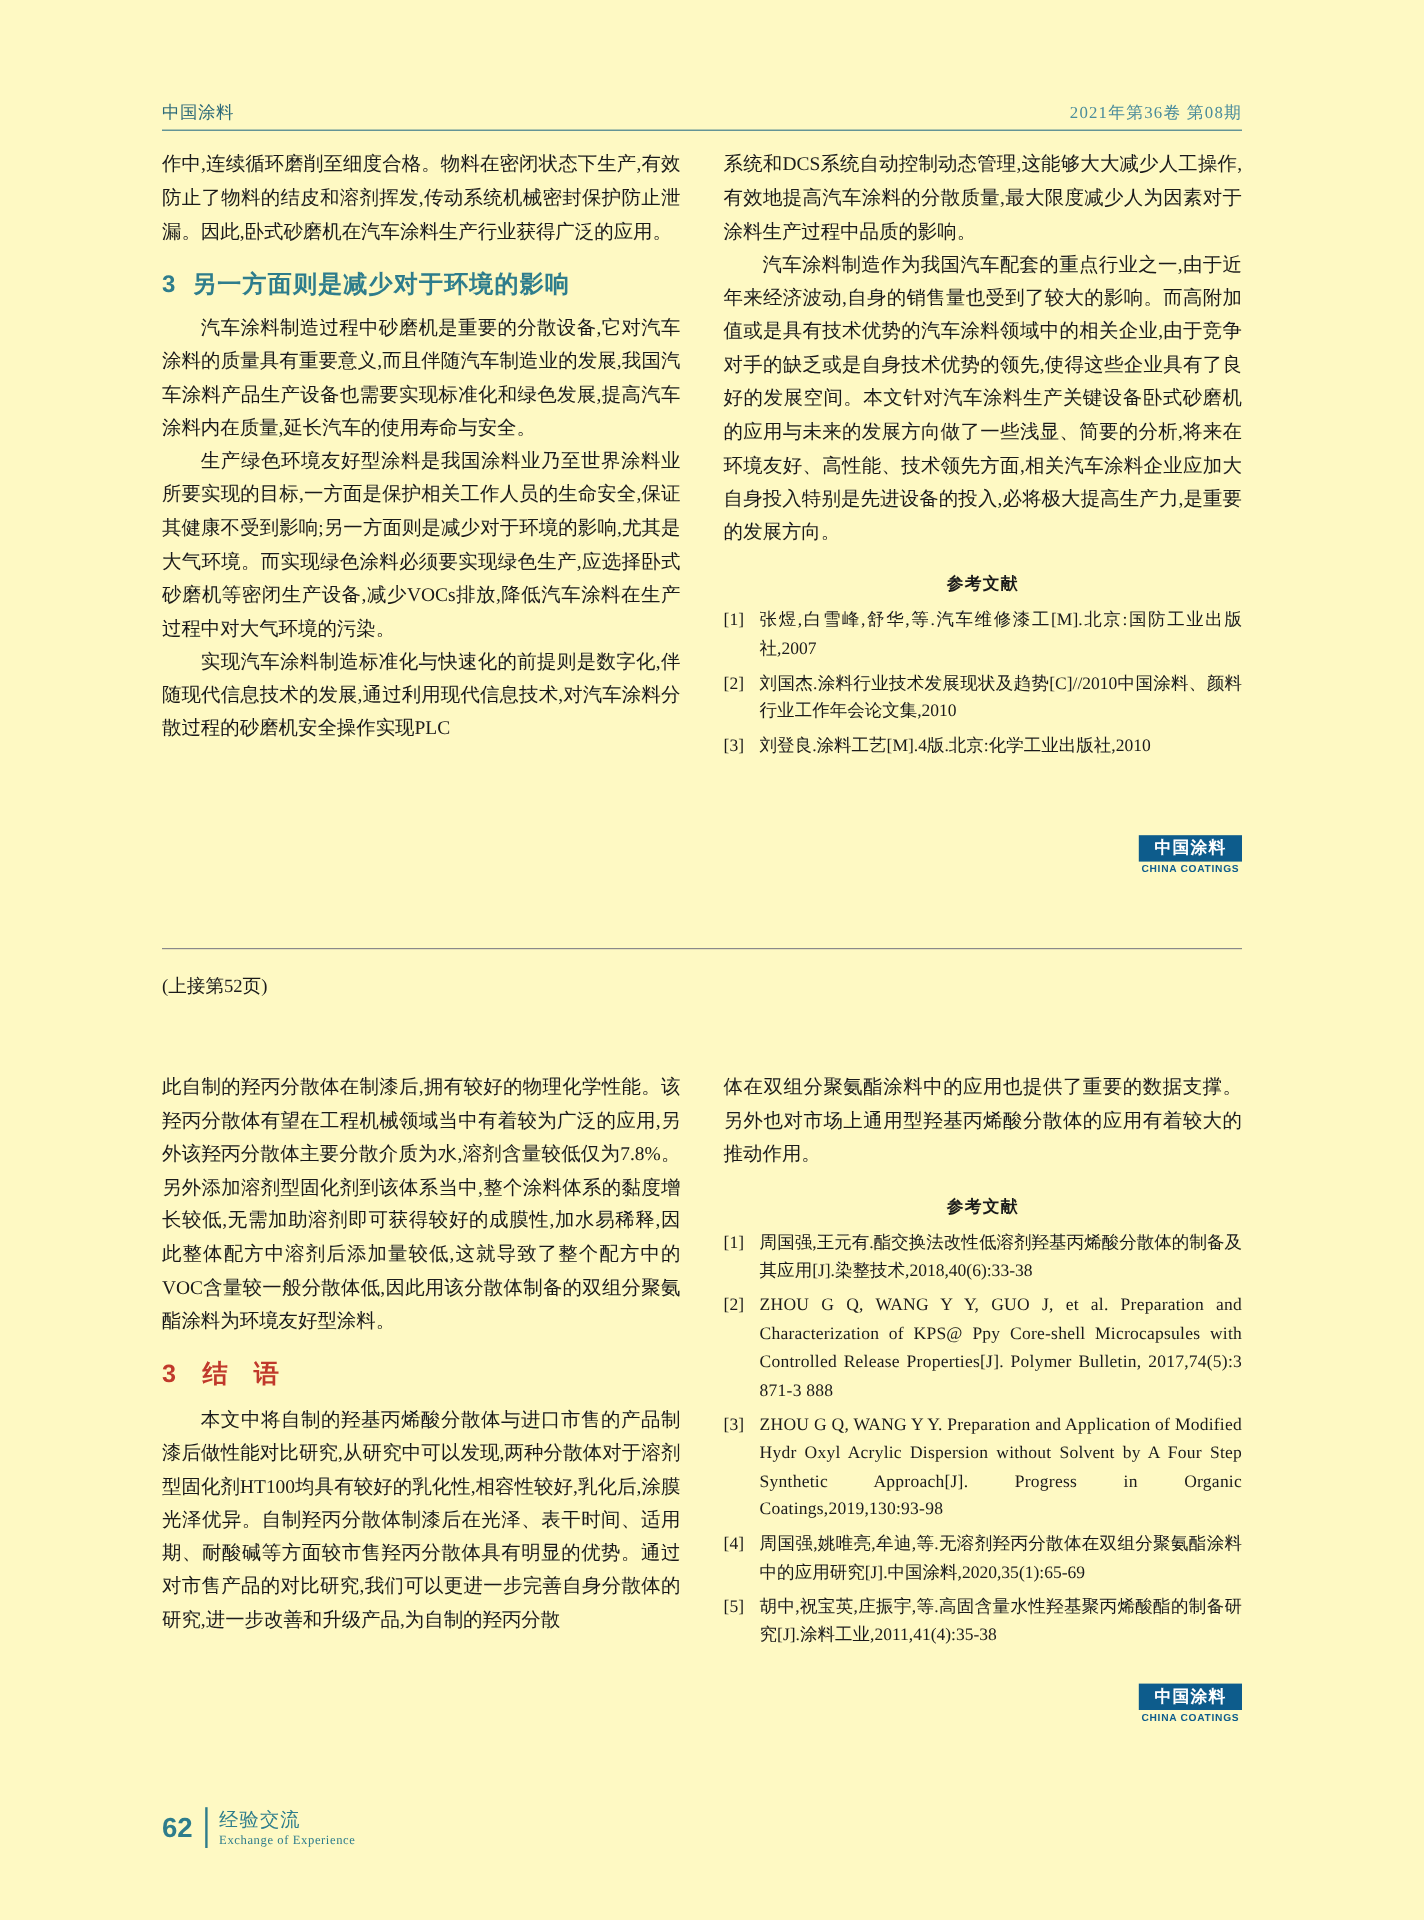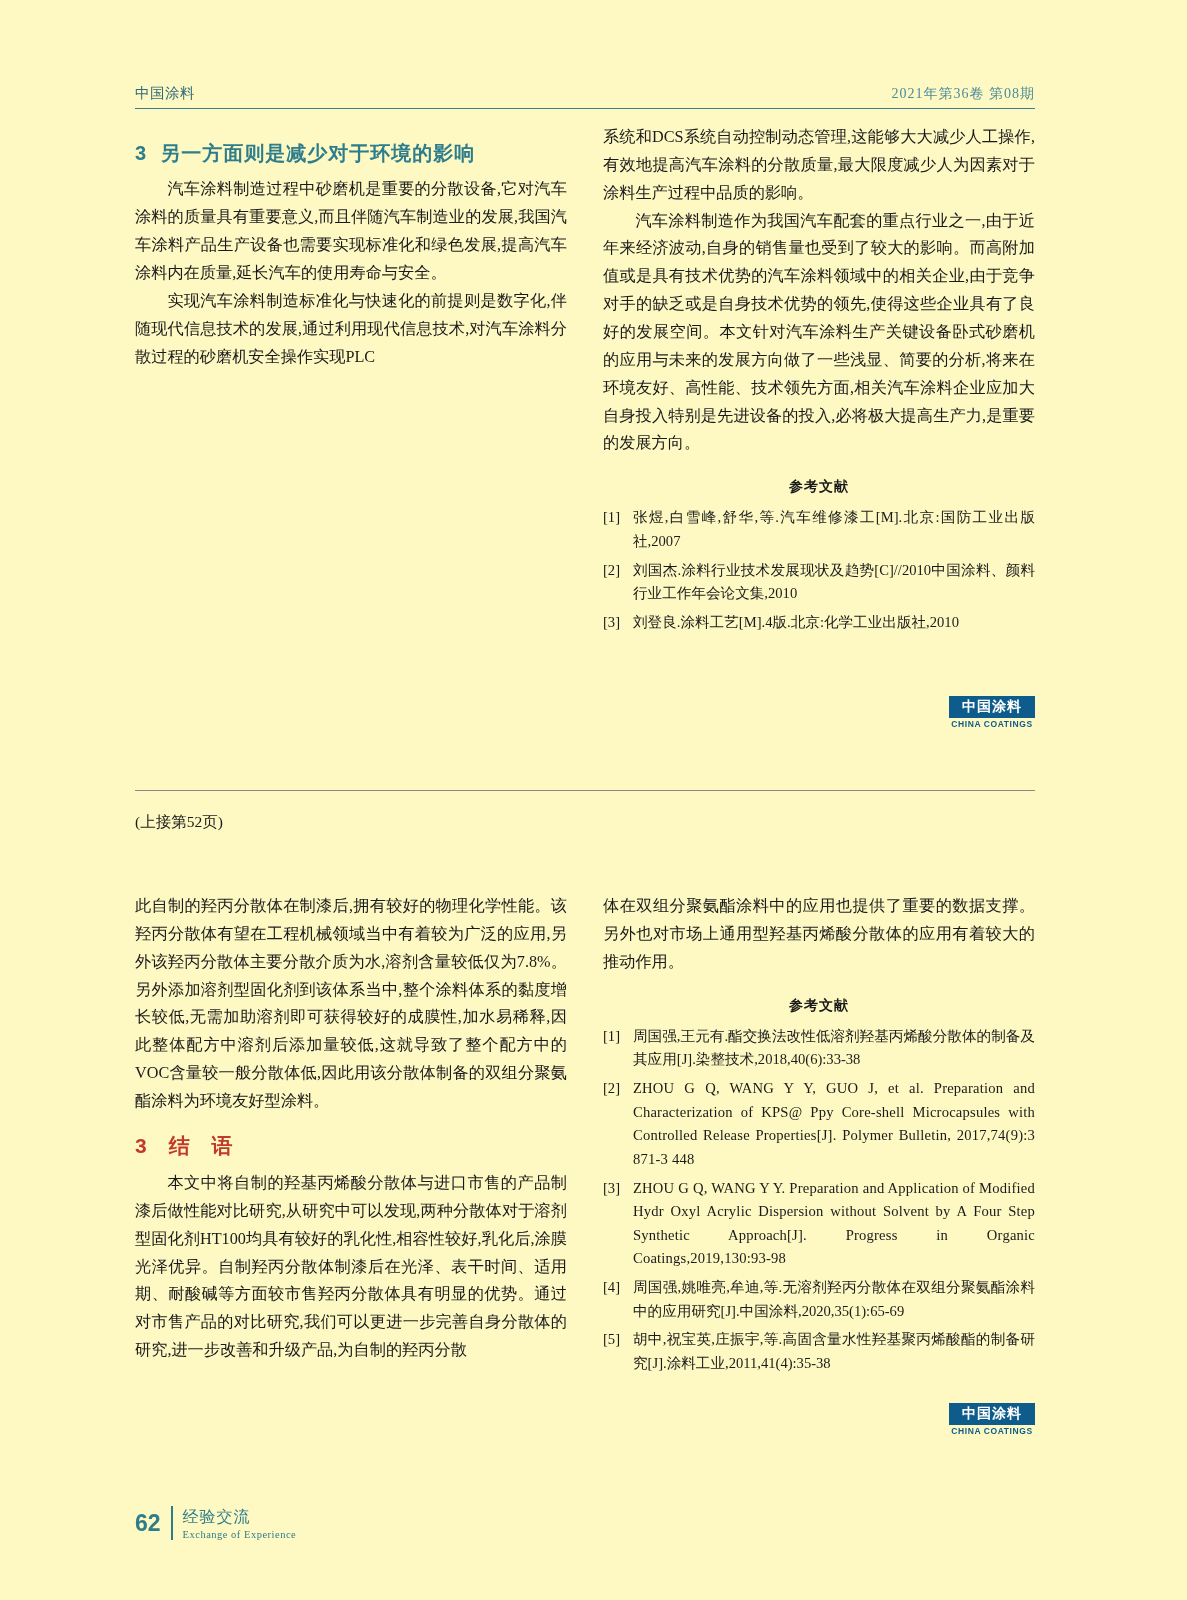--- a/index.html
+++ b/index.html
@@ -207,27 +207,29 @@
 
 <div class="page">
 
   <div class="header">
     <span class="left">中国涂料</span>
     <span class="right">2021年第36卷   第08期</span>
   </div>
   <div class="header-rule"></div>
 
   <div class="col left" style="top:124px;">
+    <p>作中,连续循环磨削至细度合格。物料在密闭状态下生产,有效防止了物料的结皮和溶剂挥发,传动系统机械密封保护防止泄漏。因此,卧式砂磨机在汽车涂料生产行业获得广泛的应用。</p>
 
     <div class="sec-head">
       <span class="num">3</span>
       <span class="title">另一方面则是减少对于环境的影响</span>
     </div>
 
     <p class="ind">汽车涂料制造过程中砂磨机是重要的分散设备,它对汽车涂料的质量具有重要意义,而且伴随汽车制造业的发展,我国汽车涂料产品生产设备也需要实现标准化和绿色发展,提高汽车涂料内在质量,延长汽车的使用寿命与安全。</p>
+    <p class="ind">生产绿色环境友好型涂料是我国涂料业乃至世界涂料业所要实现的目标,一方面是保护相关工作人员的生命安全,保证其健康不受到影响;另一方面则是减少对于环境的影响,尤其是大气环境。而实现绿色涂料必须要实现绿色生产,应选择卧式砂磨机等密闭生产设备,减少VOCs排放,降低汽车涂料在生产过程中对大气环境的污染。</p>
     <p class="ind">实现汽车涂料制造标准化与快速化的前提则是数字化,伴随现代信息技术的发展,通过利用现代信息技术,对汽车涂料分散过程的砂磨机安全操作实现PLC</p>
   </div>
 
   <div class="col right" style="top:124px;">
     <p>系统和DCS系统自动控制动态管理,这能够大大减少人工操作,有效地提高汽车涂料的分散质量,最大限度减少人为因素对于涂料生产过程中品质的影响。</p>
     <p class="ind">汽车涂料制造作为我国汽车配套的重点行业之一,由于近年来经济波动,自身的销售量也受到了较大的影响。而高附加值或是具有技术优势的汽车涂料领域中的相关企业,由于竞争对手的缺乏或是自身技术优势的领先,使得这些企业具有了良好的发展空间。本文针对汽车涂料生产关键设备卧式砂磨机的应用与未来的发展方向做了一些浅显、简要的分析,将来在环境友好、高性能、技术领先方面,相关汽车涂料企业应加大自身投入特别是先进设备的投入,必将极大提高生产力,是重要的发展方向。</p>
 
     <div class="ref-title">参考文献</div>
 
     <div class="ref-list">
@@ -272,21 +274,21 @@
 
     <div class="ref-title">参考文献</div>
 
     <div class="ref-list">
       <div class="ref-item">
         <span class="tag">[1]</span>
         <span class="body">周国强,王元有.酯交换法改性低溶剂羟基丙烯酸分散体的制备及其应用[J].染整技术,2018,40(6):33-38</span>
       </div>
       <div class="ref-item en">
         <span class="tag">[2]</span>
-        <span class="body">ZHOU G Q, WANG Y Y, GUO J, et al. Preparation and Characterization of KPS@ Ppy Core-shell Microcapsules with Controlled Release Properties[J]. Polymer Bulletin, 2017,74(9):3 871-3 448</span>
+        <span class="body">ZHOU G Q, WANG Y Y, GUO J, et al. Preparation and Characterization of KPS@ Ppy Core-shell Microcapsules with Controlled Release Properties[J]. Polymer Bulletin, 2017,74(5):3 871-3 888</span>
       </div>
       <div class="ref-item en">
         <span class="tag">[3]</span>
         <span class="body">ZHOU G Q, WANG Y Y. Preparation and Application of Modified Hydr Oxyl Acrylic Dispersion without Solvent by A Four Step Synthetic Approach[J]. Progress in Organic Coatings,2019,130:93-98</span>
       </div>
       <div class="ref-item">
         <span class="tag">[4]</span>
         <span class="body">周国强,姚唯亮,牟迪,等.无溶剂羟丙分散体在双组分聚氨酯涂料中的应用研究[J].中国涂料,2020,35(1):65-69</span>
       </div>
       <div class="ref-item">

